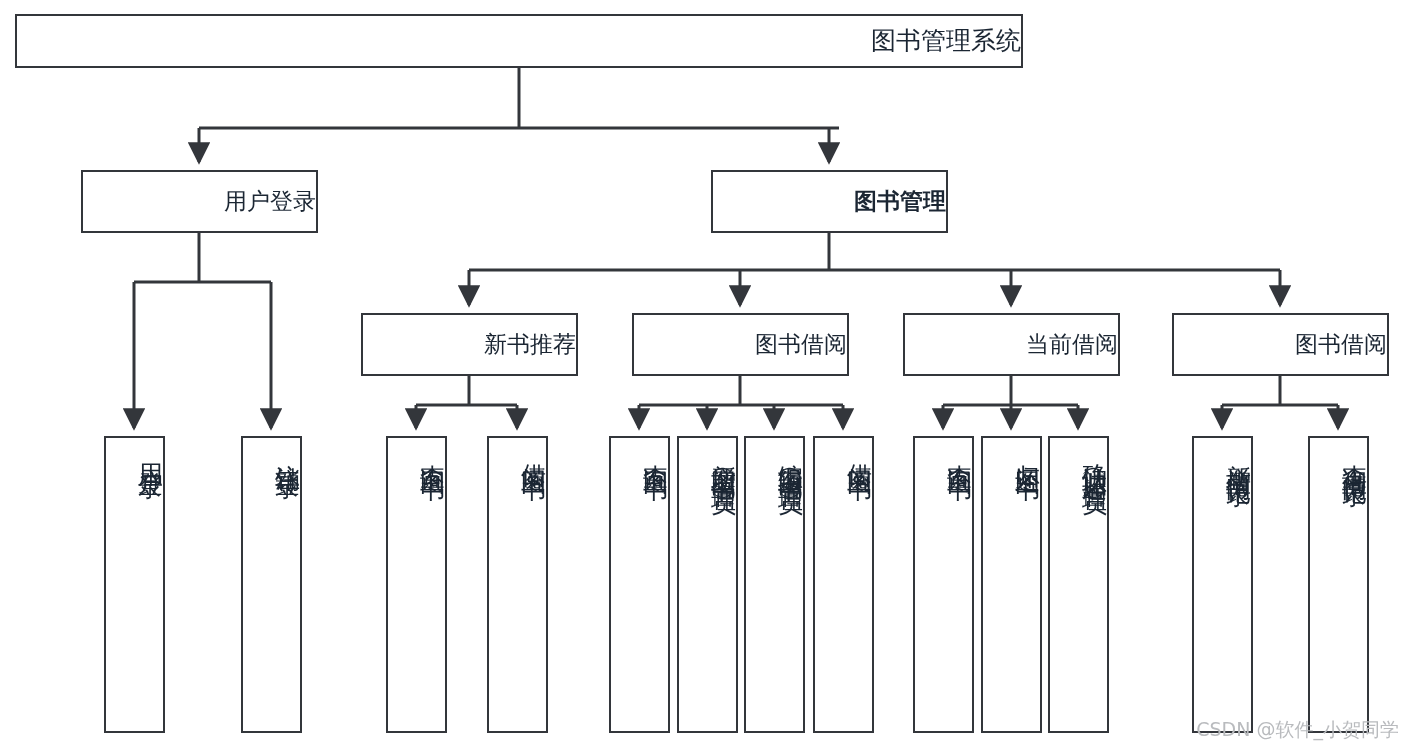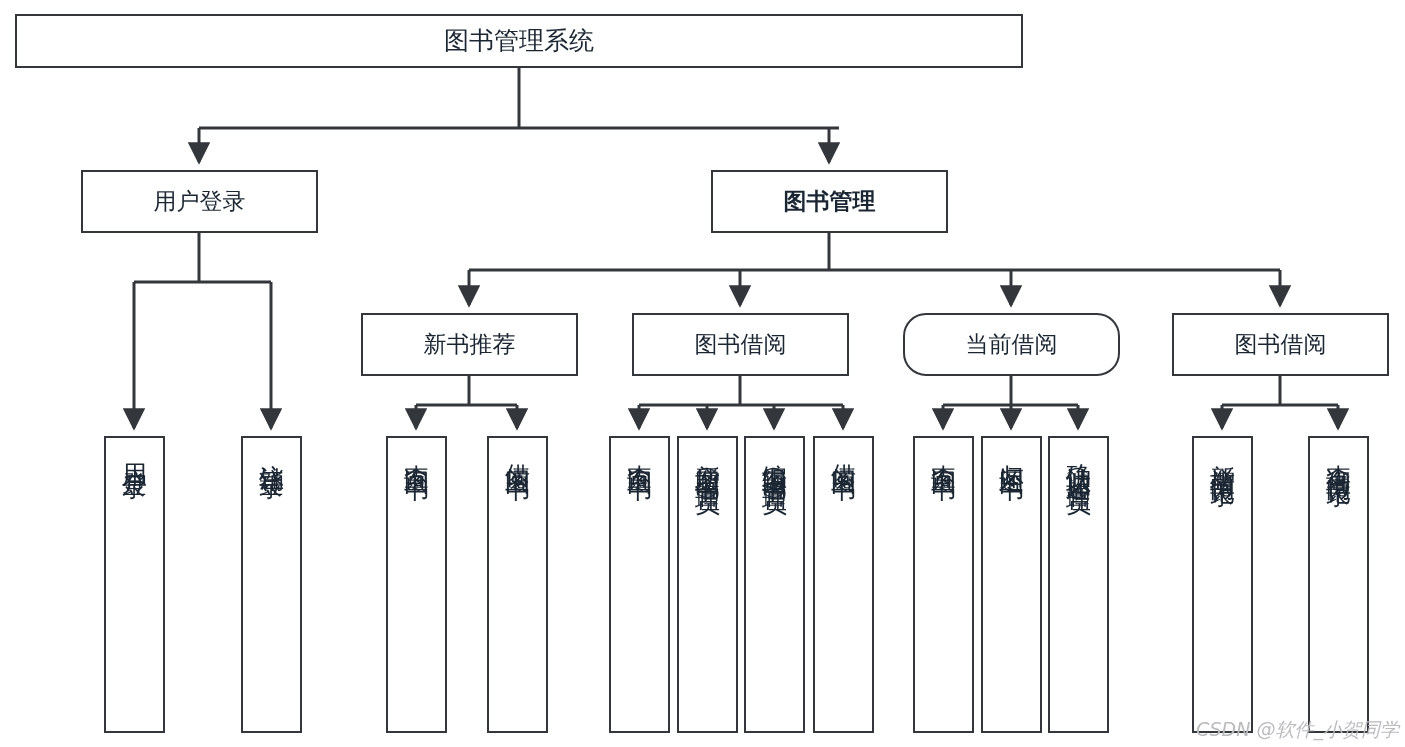--- a/index.html
+++ b/index.html
@@ -26,21 +26,21 @@
     height: 747px;
   }
   
   .node {
     position: absolute;
     box-sizing: border-box;
     background: #ffffff;
     border: 2px solid #33363b;
     display: flex;
     align-items: center;
-    justify-content: center;
+    justify-content: flex-end;
     z-index: 2;
   }
   .node-label {
     color: #1b2633;
     text-align: center;
     line-height: 1.12;
     white-space: pre;
     user-select: none;
   }
   
@@ -67,21 +67,20 @@
   
   #watermark {
     position: absolute;
     right: 6px;
     bottom: 4px;
     font-size: 19px;
     color: #b9bbbe;
     z-index: 3;
     white-space: pre;
     user-select: none;
-    font-style: italic;
   }
 </style>
 </head>
 <body>
 
 <div id="diagram-root">
 
   <svg id="diagram-svg" viewBox="0 0 1405 747">
     <defs>
       <marker id="arrow" viewBox="0 0 12 12" refX="10.5" refY="6" markerWidth="7.5" markerHeight="7.5" orient="auto-start-reverse">
@@ -150,21 +149,21 @@
   </div>
 
   <div class="node level-3" style="left:632px; top:313px; width:217px; height:63px;">
     <span class="node-label">图书借阅</span>
   </div>
 
   <div class="node level-3" style="left:361px; top:313px; width:217px; height:63px;">
     <span class="node-label">新书推荐</span>
   </div>
 
-  <div class="node level-3" style="left:903px; top:313px; width:217px; height:63px;border-radius:23px;">
+  <div class="node level-3" style="left:903px; top:313px; width:217px; height:63px;">
     <span class="node-label">当前借阅</span>
   </div>
 
   <div class="node level-3" style="left:1172px; top:313px; width:217px; height:63px;">
     <span class="node-label">图书借阅</span>
   </div>
 
   <div class="node leaf" style="left:104px; top:436px; width:61px; height:297px;">
     <span class="node-label">用户登录</span>
   </div>

